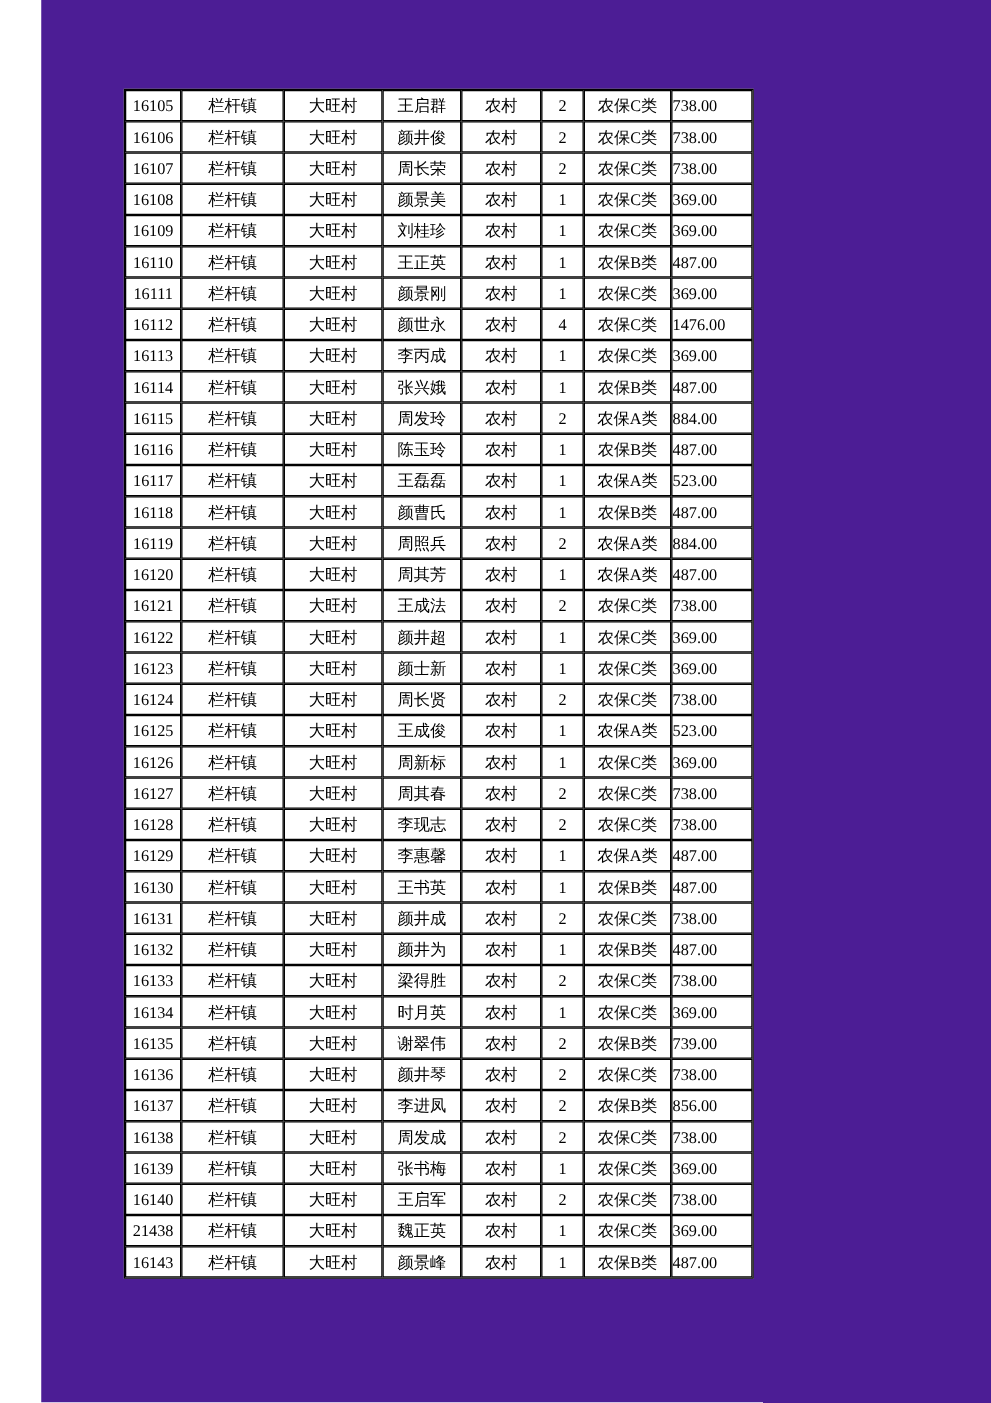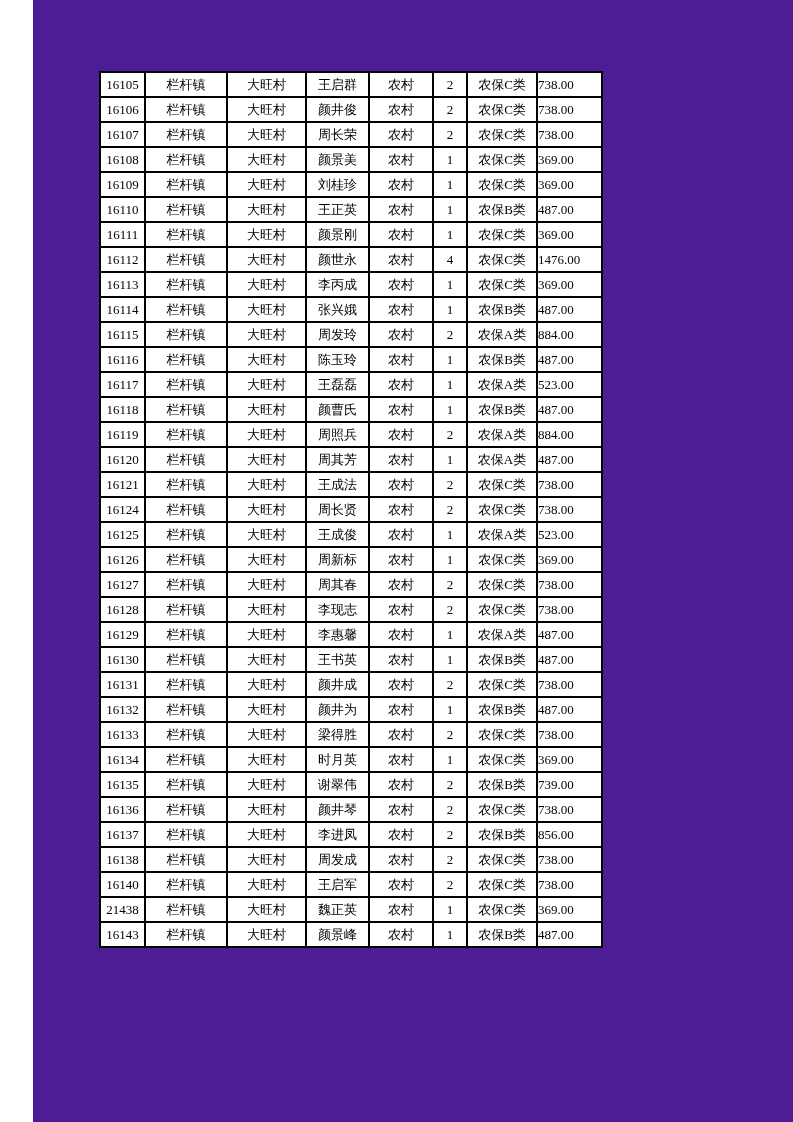--- a/index.html
+++ b/index.html
@@ -234,20 +234,40 @@
           <td>16121</td>
           <td>栏杆镇</td>
           <td>大旺村</td>
           <td>王成法</td>
           <td>农村</td>
           <td>2</td>
           <td>农保C类</td>
           <td class="amount">738.00</td>
         </tr>
         <tr>
+          <td>16122</td>
+          <td>栏杆镇</td>
+          <td>大旺村</td>
+          <td>颜井超</td>
+          <td>农村</td>
+          <td>1</td>
+          <td>农保C类</td>
+          <td class="amount">369.00</td>
+        </tr>
+        <tr>
+          <td>16123</td>
+          <td>栏杆镇</td>
+          <td>大旺村</td>
+          <td>颜士新</td>
+          <td>农村</td>
+          <td>1</td>
+          <td>农保C类</td>
+          <td class="amount">369.00</td>
+        </tr>
+        <tr>
           <td>16124</td>
           <td>栏杆镇</td>
           <td>大旺村</td>
           <td>周长贤</td>
           <td>农村</td>
           <td>2</td>
           <td>农保C类</td>
           <td class="amount">738.00</td>
         </tr>
         <tr>
@@ -382,20 +402,30 @@
         </tr>
         <tr>
           <td>16138</td>
           <td>栏杆镇</td>
           <td>大旺村</td>
           <td>周发成</td>
           <td>农村</td>
           <td>2</td>
           <td>农保C类</td>
           <td class="amount">738.00</td>
+        </tr>
+        <tr>
+          <td>16139</td>
+          <td>栏杆镇</td>
+          <td>大旺村</td>
+          <td>张书梅</td>
+          <td>农村</td>
+          <td>1</td>
+          <td>农保C类</td>
+          <td class="amount">369.00</td>
         </tr>
         <tr>
           <td>16140</td>
           <td>栏杆镇</td>
           <td>大旺村</td>
           <td>王启军</td>
           <td>农村</td>
           <td>2</td>
           <td>农保C类</td>
           <td class="amount">738.00</td>

